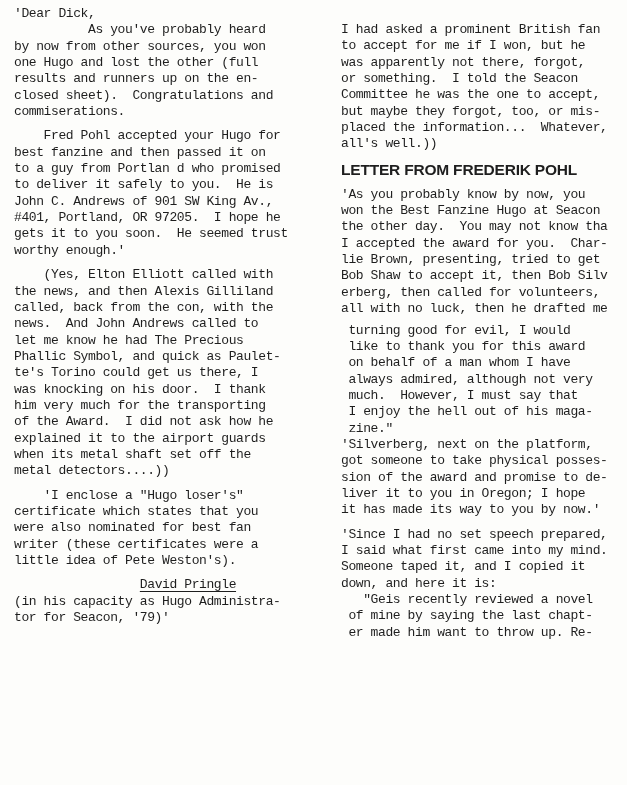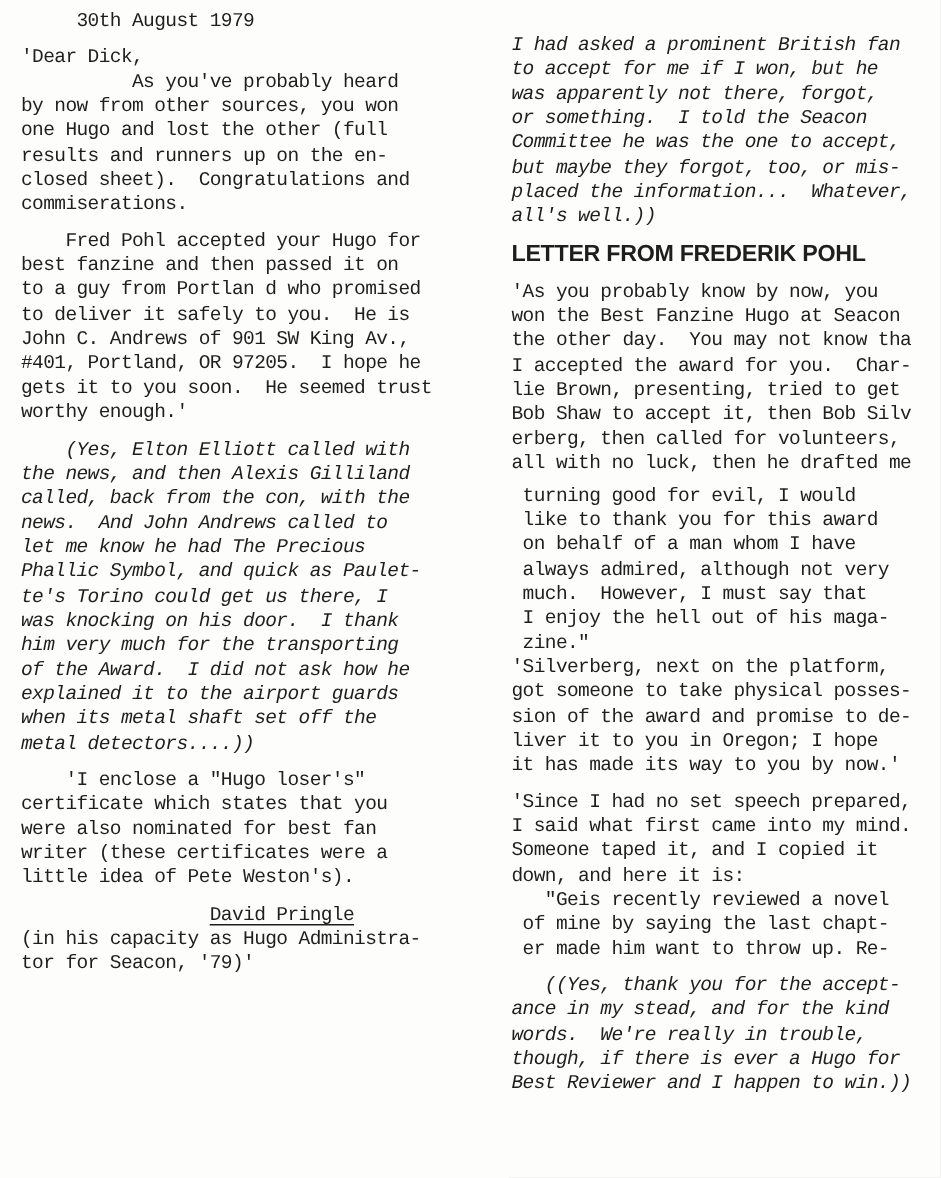--- a/index.html
+++ b/index.html
@@ -36,21 +36,20 @@
   .block {
     font-family: "Liberation Mono", "DejaVu Sans Mono", monospace;
     font-size: 13px;
     line-height: 16.35px;
     white-space: pre;
     margin: 8px 0 0 0;
     letter-spacing: -0.4px;
   }
   .col .block:first-child { margin-top: 0; }
   .block.italic {
-    font-style: italic;
   }
   .block.heading {
     font-family: "Liberation Sans", sans-serif;
     font-weight: bold;
     font-size: 15.5px;
     line-height: 18px;
     letter-spacing: -0.2px;
     white-space: pre;
   }
   .gap-small { margin-top: 5px; }
@@ -58,21 +57,20 @@
   .underline {
     text-decoration: underline;
     text-underline-offset: 3px;
   }
 </style>
 </head>
 <body>
 
 <div class="page" style="background: rgb(253, 253, 251); color: rgb(30, 30, 30);">
   <div class="col col-left">
-      <div class="block">     30th August 1979</div>
       <div class="block">'Dear Dick,
           As you've probably heard
 by now from other sources, you won
 one Hugo and lost the other (full
 results and runners up on the en-
 closed sheet).  Congratulations and
 commiserations.</div>
       <div class="block">    Fred Pohl accepted your Hugo for
 best fanzine and then passed it on
 to a guy from Portlan d who promised
@@ -133,19 +131,14 @@
 sion of the award and promise to de-
 liver it to you in Oregon; I hope
 it has made its way to you by now.'</div>
       <div class="block">'Since I had no set speech prepared,
 I said what first came into my mind.
 Someone taped it, and I copied it
 down, and here it is:
    "Geis recently reviewed a novel
  of mine by saying the last chapt-
  er made him want to throw up. Re-</div>
-      <div class="block italic">   ((Yes, thank you for the accept-
-ance in my stead, and for the kind
-words.  We're really in trouble,
-though, if there is ever a Hugo for
-Best Reviewer and I happen to win.))</div>
     </div>
 </div>
 
 </body></html>

